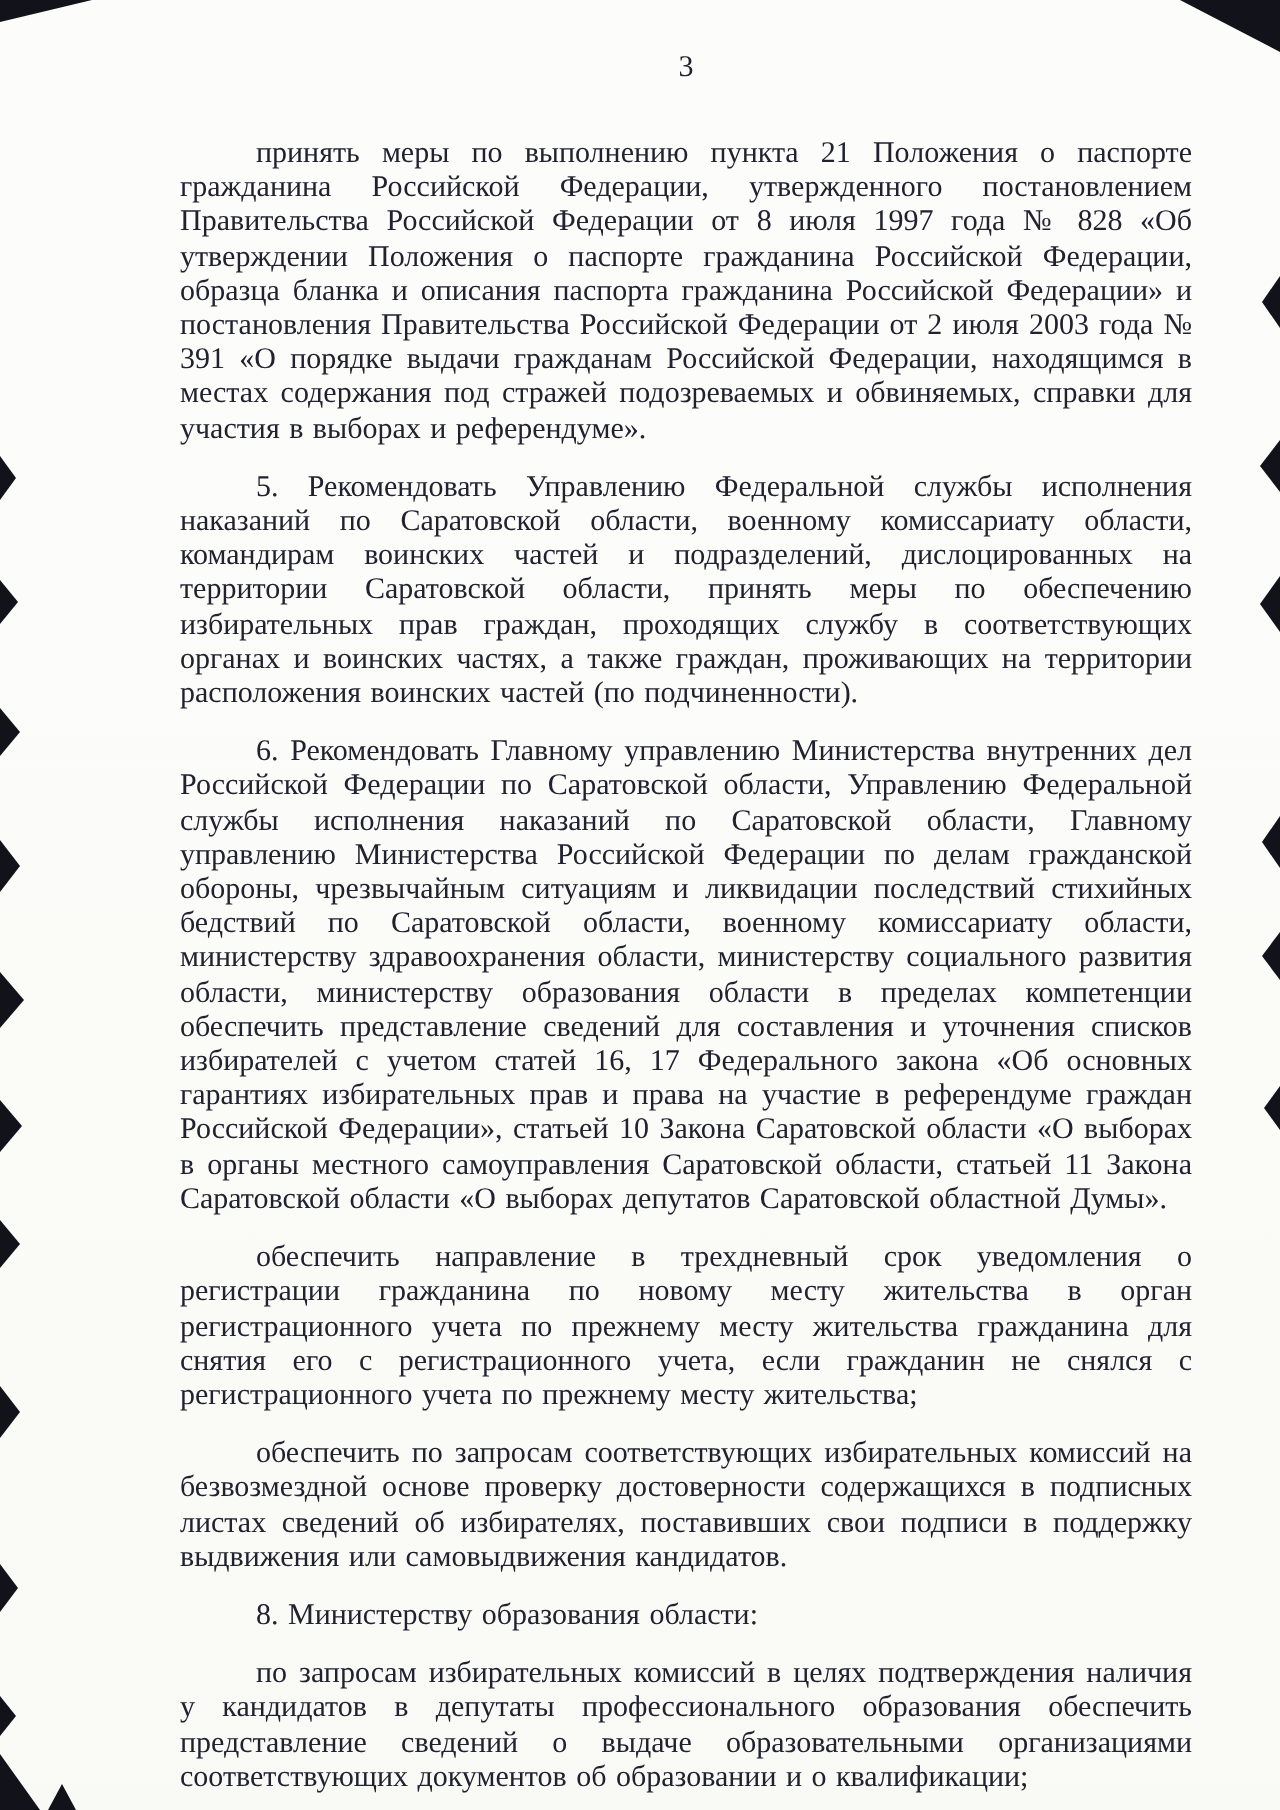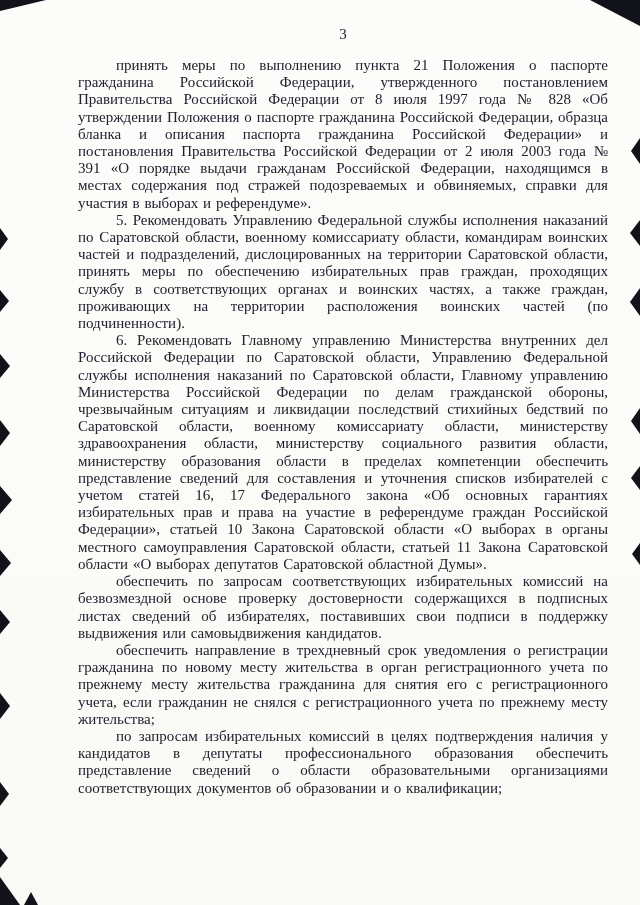--- a/index.html
+++ b/index.html
@@ -18,38 +18,39 @@
   .page-number{
     position:absolute;top:26px;left:78px;width:530px;
     text-align:center;font-size:15px;color:#212130;
   }
   .text-block{
     position:absolute;top:57px;left:78px;width:530px;
     font-size:15px;line-height:17.2px;
     text-align:justify;
     word-spacing:1px;
   }
-  .text-block p{margin:0;text-indent:38px;}
+  .text-block p{margin:12px;text-indent:38px;}
   
   .art{position:absolute;width:0;height:0;}
 </style>
 </head>
 <body>
 
 <div class="page">
 
   <div class="page-number">3</div>
 
   <div class="text-block">
     <p>принять меры по выполнению пункта 21 Положения о паспорте гражданина Российской Федерации, утвержденного постановлением Правительства Российской Федерации от 8 июля 1997 года № 828 «Об утверждении Положения о паспорте гражданина Российской Федерации, образца бланка и описания паспорта гражданина Российской Федерации» и постановления Правительства Российской Федерации от 2 июля 2003 года № 391 «О порядке выдачи гражданам Российской Федерации, находящимся в местах содержания под стражей подозреваемых и обвиняемых, справки для участия в выборах и референдуме».</p>
     <p>5. Рекомендовать Управлению Федеральной службы исполнения наказаний по Саратовской области, военному комиссариату области, командирам воинских частей и подразделений, дислоцированных на территории Саратовской области, принять меры по обеспечению избирательных прав граждан, проходящих службу в соответствующих органах и воинских частях, а также граждан, проживающих на территории расположения воинских частей (по подчиненности).</p>
     <p>6. Рекомендовать Главному управлению Министерства внутренних дел Российской Федерации по Саратовской области, Управлению Федеральной службы исполнения наказаний по Саратовской области, Главному управлению Министерства Российской Федерации по делам гражданской обороны, чрезвычайным ситуациям и ликвидации последствий стихийных бедствий по Саратовской области, военному комиссариату области, министерству здравоохранения области, министерству социального развития области, министерству образования области в пределах компетенции обеспечить представление сведений для составления и уточнения списков избирателей с учетом статей 16, 17 Федерального закона «Об основных гарантиях избирательных прав и права на участие в референдуме граждан Российской Федерации», статьей 10 Закона Саратовской области «О выборах в органы местного самоуправления Саратовской области, статьей 11 Закона Саратовской области «О выборах депутатов Саратовской областной Думы».</p>
+    <p>обеспечить направление в трехдневный срок уведомления о регистрации гражданина по новому месту жительства в орган регистрационного учета по прежнему месту жительства гражданина для снятия его с регистрационного учета, если гражданин не снялся с регистрационного учета по прежнему месту жительства;</p>
     <p>обеспечить по запросам соответствующих избирательных комиссий на безвозмездной основе проверку достоверности содержащихся в подписных листах сведений об избирателях, поставивших свои подписи в поддержку выдвижения или самовыдвижения кандидатов.</p>
-    <p>обеспечить направление в трехдневный срок уведомления о регистрации гражданина по новому месту жительства в орган регистрационного учета по прежнему месту жительства гражданина для снятия его с регистрационного учета, если гражданин не снялся с регистрационного учета по прежнему месту жительства;</p>
-    <p>по запросам избирательных комиссий в целях подтверждения наличия у кандидатов в депутаты профессионального образования обеспечить представление сведений о области образовательными организациями соответствующих документов об образовании и о квалификации;</p>
+    <p>8. Министерству образования области:</p>
+    <p>по запросам избирательных комиссий в целях подтверждения наличия у кандидатов в депутаты профессионального образования обеспечить представление сведений о выдаче образовательными организациями соответствующих документов об образовании и о квалификации;</p>
   </div>
 
   <div class="art" style="left:0;top:0;border-top:11px solid #12121a;border-right:46px solid transparent;"></div>
   <div class="art" style="right:0;top:0;border-top:26px solid #12121a;border-left:50px solid transparent;"></div>
 
   <div class="art" style="left:0;top:228px;border-top:11px solid transparent;border-bottom:11px solid transparent;border-left:8px solid #12121a;"></div>
   <div class="art" style="left:0;top:290px;border-top:11px solid transparent;border-bottom:11px solid transparent;border-left:9px solid #12121a;"></div>
   <div class="art" style="left:0;top:354px;border-top:12px solid transparent;border-bottom:12px solid transparent;border-left:10px solid #12121a;"></div>
   <div class="art" style="left:0;top:420px;border-top:13px solid transparent;border-bottom:13px solid transparent;border-left:10px solid #12121a;"></div>
   <div class="art" style="left:0;top:486px;border-top:14px solid transparent;border-bottom:14px solid transparent;border-left:12px solid #12121a;"></div>

